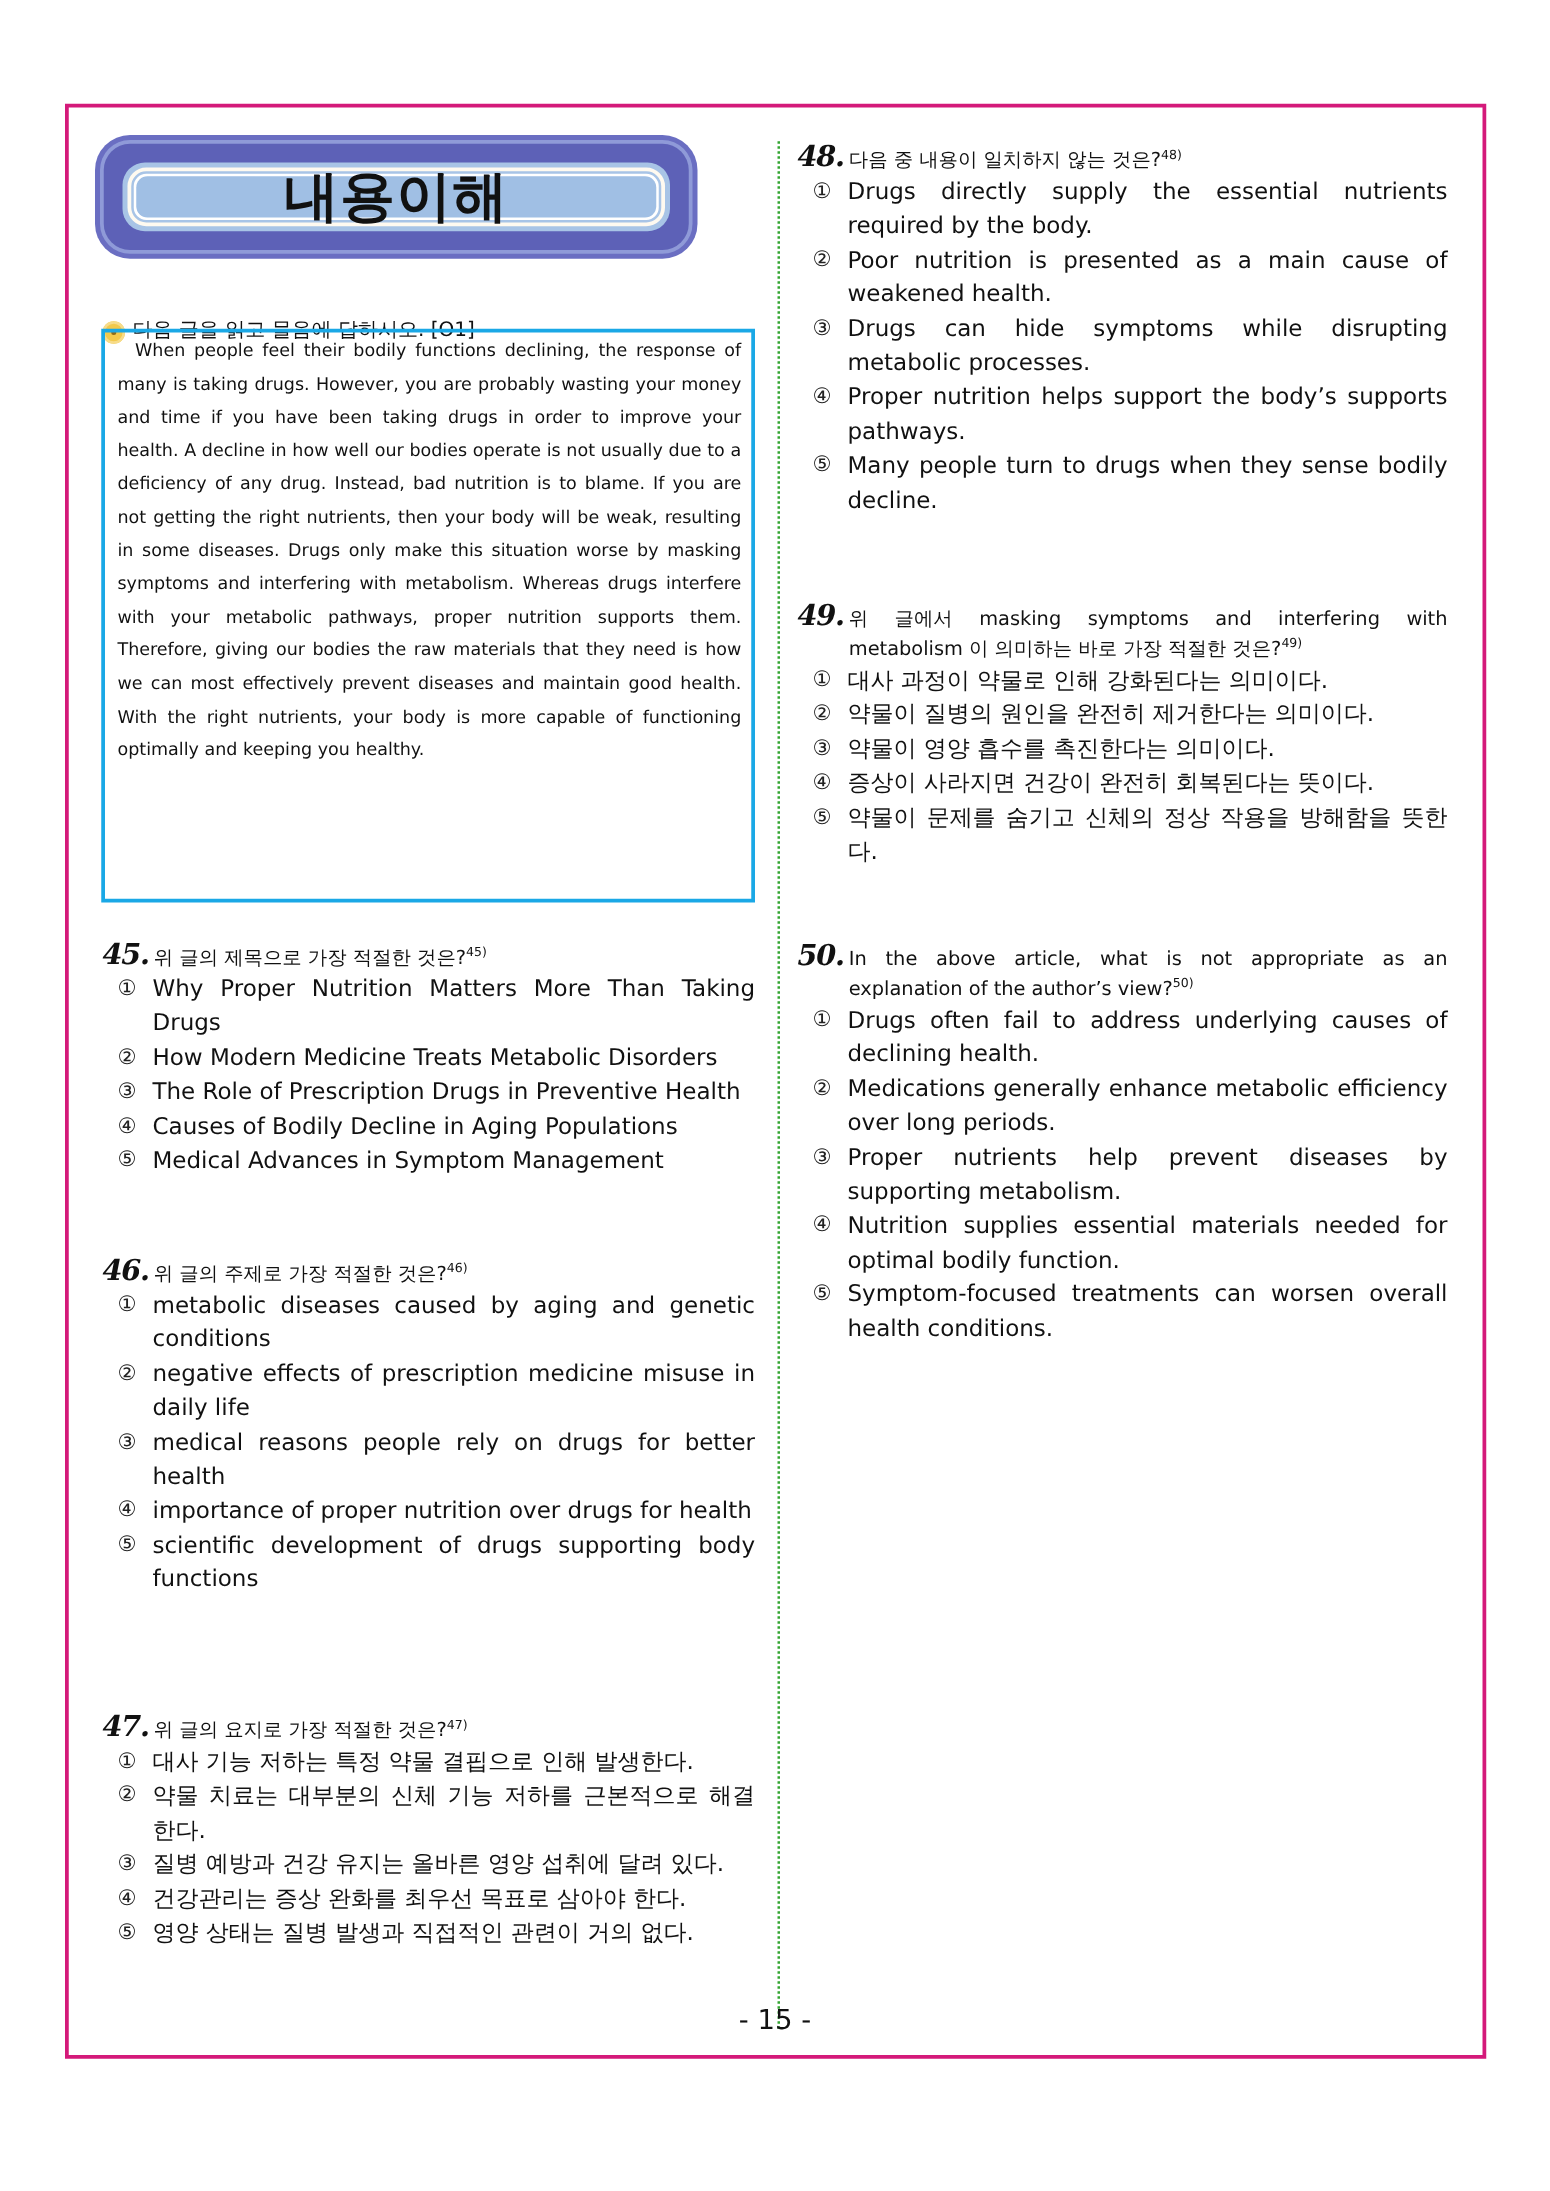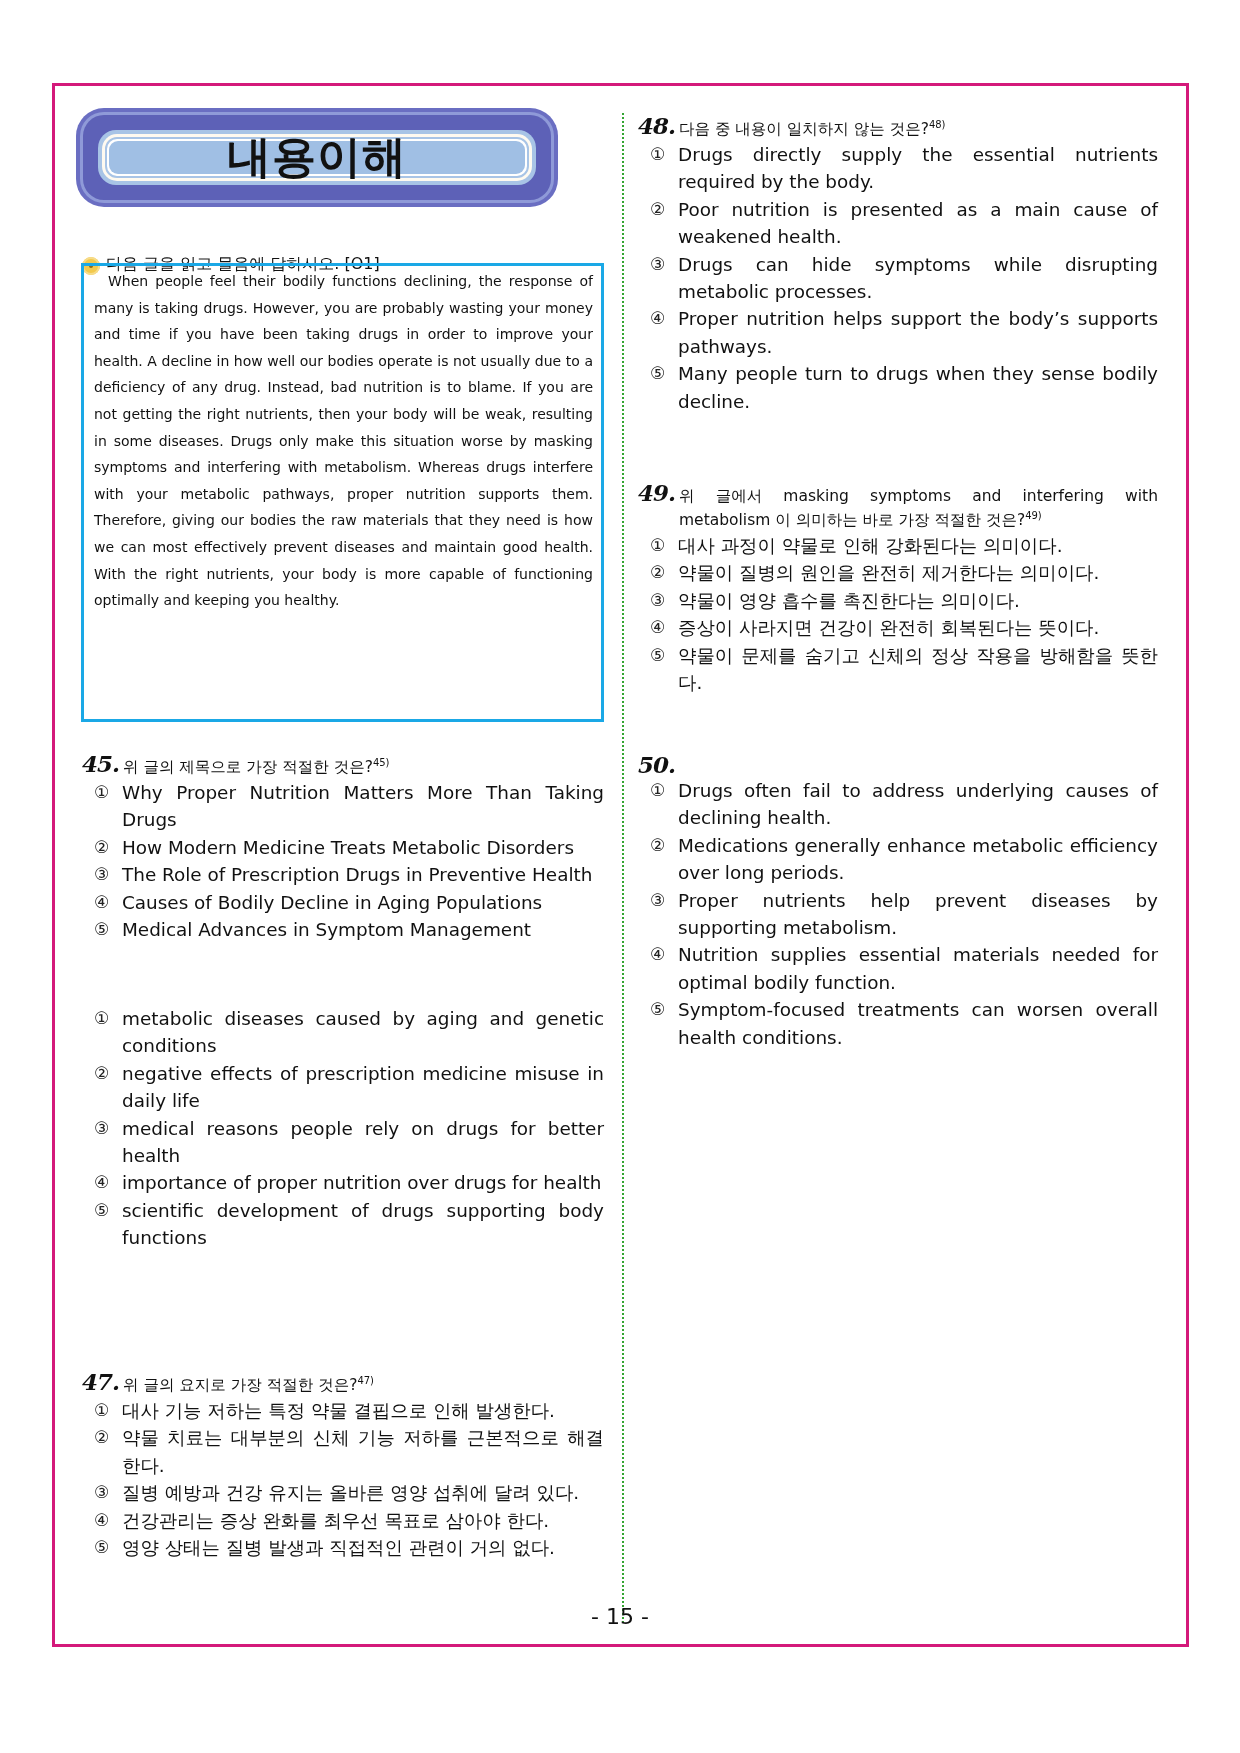--- a/index.html
+++ b/index.html
@@ -112,20 +112,24 @@
         <span class="txt">Causes of Bodily Decline in Aging Populations</span>
       </li>
     <li class="choice">
         <span class="mark">⑤</span>
         <span class="txt">Medical Advances in Symptom Management</span>
       </li>
   </ul>
 </div>
 
 <div class="question" style="left:82px; top:1005px; width:522px;">
+  <div class="q-head">
+    <span class="q-num">46.</span>
+    <span><span>위 글의 주제로 가장 적절한 것은?</span><sup class="fn">46)</sup></span>
+  </div>
   <ul class="choices">
     <li class="choice">
         <span class="mark">①</span>
         <span class="txt">metabolic diseases caused by aging and genetic conditions</span>
       </li>
     <li class="choice">
         <span class="mark">②</span>
         <span class="txt">negative effects of prescription medicine misuse in daily life</span>
       </li>
     <li class="choice">
@@ -229,20 +233,24 @@
     <li class="choice">
         <span class="mark">⑤</span>
         <span class="txt">약물이 문제를 숨기고 신체의 정상 작용을 방해함을 뜻한다.</span>
       </li>
   </ul>
 </div>
 
 <div class="question" style="left:638px; top:753px; width:520px;">
   <div class="q-head">
     <span class="q-num">50.</span>
+    <span class="q-text">
+      <span class="cont" style="text-align:justify; text-align-last:justify;">In the above article, what is not appropriate as an</span>
+      <span class="cont"><span>explanation of the author’s view?</span><sup class="fn">50)</sup></span>
+    </span>
   </div>
   <ul class="choices">
     <li class="choice">
         <span class="mark">①</span>
         <span class="txt">Drugs often fail to address underlying causes of declining health.</span>
       </li>
     <li class="choice">
         <span class="mark">②</span>
         <span class="txt">Medications generally enhance metabolic efficiency over long periods.</span>
       </li>

